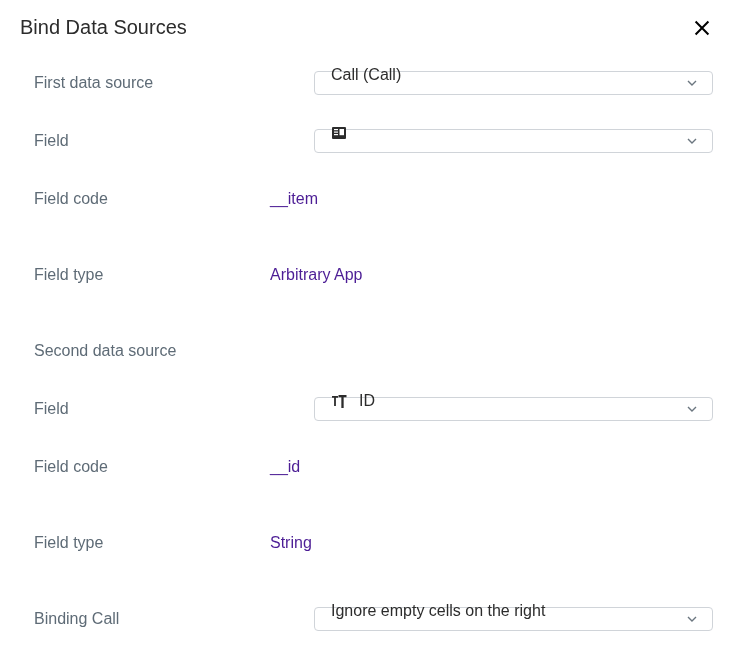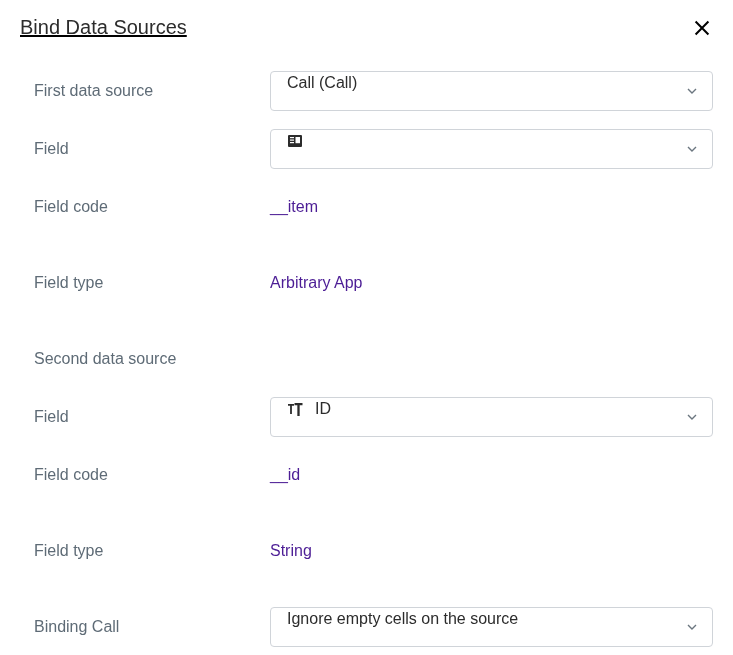--- a/index.html
+++ b/index.html
@@ -10,22 +10,21 @@
       height: 655px;
       overflow: hidden;
     }
     .dialog {
       padding: 16px 20px 20px 20px;
     }
     .header {
       display: flex;
       justify-content: space-between;
       align-items: center;
-      margin-bottom: 32px;
-      text-decoration: underline;
+      margin-bottom: 24px;
     }
     .title {
       font-size: 20px;
       font-weight: 400;
       color: #2c2c2c;
     }
     .close {
       cursor: pointer;
       width: 22px;
       height: 22px;
@@ -34,37 +33,37 @@
     .form {
       padding-left: 14px;
       padding-right: 0;
     }
     .row {
       display: flex;
       align-items: center;
       margin-bottom: 36px;
       min-height: 40px;
     }
-    .row.select-row { margin-bottom: 18px; }
+    .row.select-row { margin-bottom: 18px; gap: 44px; }
     .label {
       flex: 0 0 236px;
       color: #5e6b76;
       font-size: 16px;
     }
     .value {
       flex: 1;
       color: #4c1d95;
       font-size: 16px;
     }
     .select {
       flex: 1;
       position: relative;
       border: 1px solid #d0d4d9;
       border-radius: 4px;
-      height: 40px;
+      height: 24px;
       display: flex;
       align-items: center;
       padding: 0 36px 16px 16px;
       cursor: pointer;
       background: #fff;
     }
     .select-text {
       color: #2c2c2c;
       font-size: 16px;
       display: flex;
@@ -178,21 +177,21 @@
     </div>
 
     <div class="row">
       <div class="label">Field type</div>
       <div class="value">String</div>
     </div>
 
     <div class="row select-row">
       <div class="label">Binding Call</div>
       <div class="select">
-        <span class="select-text">Ignore empty cells on the source</span>
+        <span class="select-text">Ignore empty cells on the right</span>
         <span class="chev">
           <svg viewBox="0 0 12 12">
               <path d="M2 4 L6 8 L10 4" stroke="currentColor" stroke-width="1.4" fill="none"></path>
             </svg>
         </span>
       </div>
     </div>
 
   </div>
 

